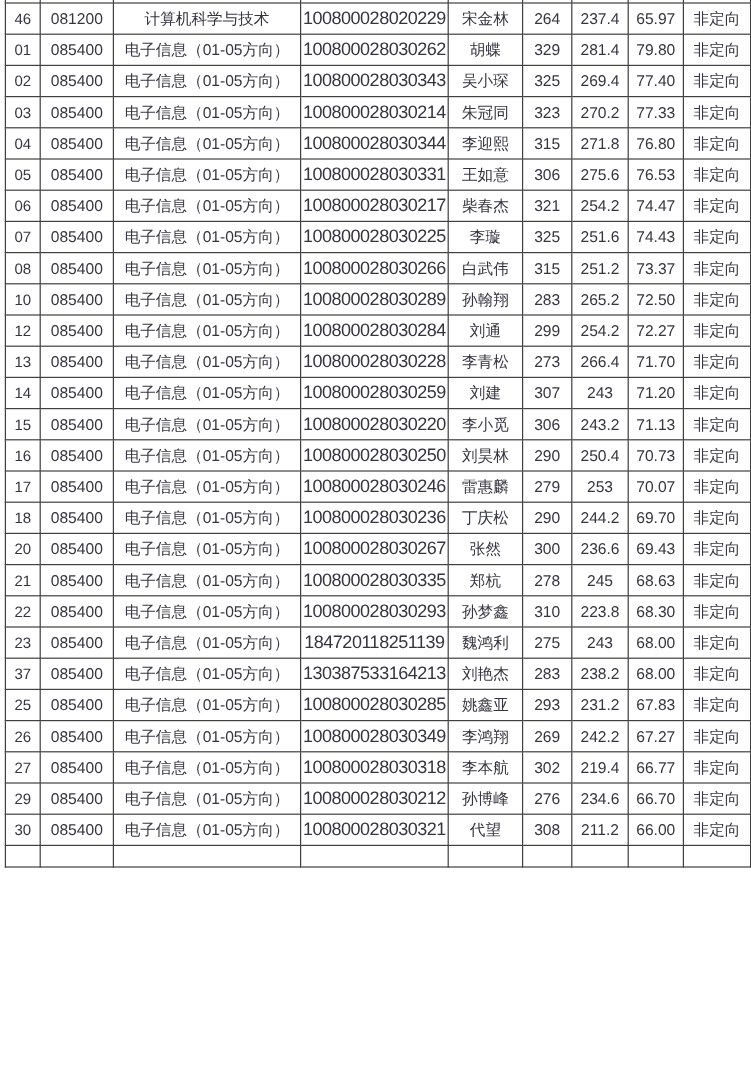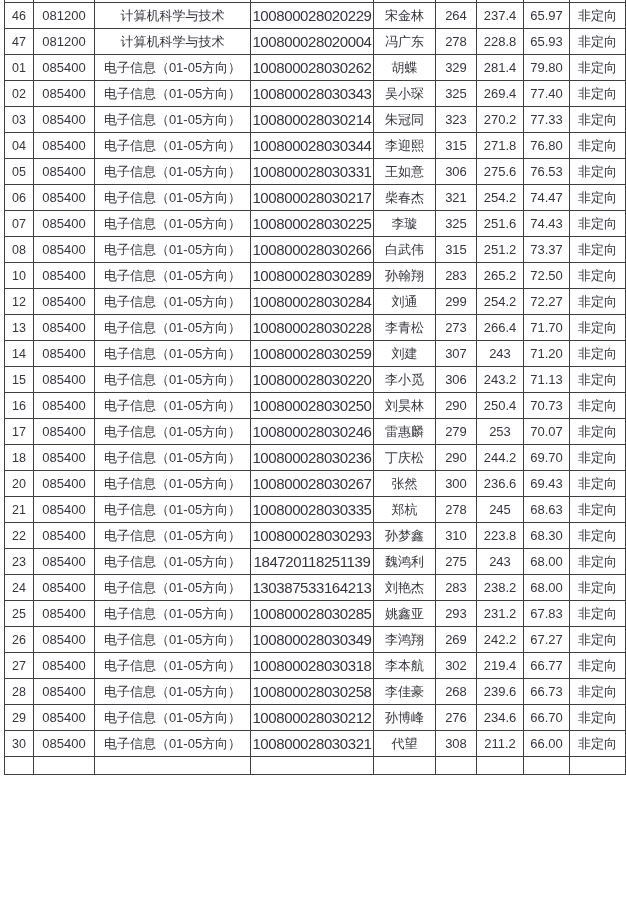--- a/index.html
+++ b/index.html
@@ -69,31 +69,20 @@
           <td>081200</td>
           <td>计算机科学与技术</td>
           <td>100800028020229</td>
           <td>宋金林</td>
           <td>264</td>
           <td>237.4</td>
           <td>65.97</td>
           <td>非定向</td>
         </tr>
         <tr class="data-row">
-          <td>47</td>
-          <td>081200</td>
-          <td>计算机科学与技术</td>
-          <td>100800028020004</td>
-          <td>冯广东</td>
-          <td>278</td>
-          <td>228.8</td>
-          <td>65.93</td>
-          <td>非定向</td>
-        </tr>
-        <tr class="data-row">
           <td>01</td>
           <td>085400</td>
           <td>电子信息（01-05方向）</td>
           <td>100800028030262</td>
           <td>胡蝶</td>
           <td>329</td>
           <td>281.4</td>
           <td>79.80</td>
           <td>非定向</td>
         </tr>
@@ -300,21 +289,21 @@
           <td>085400</td>
           <td>电子信息（01-05方向）</td>
           <td>184720118251139</td>
           <td>魏鸿利</td>
           <td>275</td>
           <td>243</td>
           <td>68.00</td>
           <td>非定向</td>
         </tr>
         <tr class="data-row">
-          <td>24</td>
+          <td>37</td>
           <td>085400</td>
           <td>电子信息（01-05方向）</td>
           <td>130387533164213</td>
           <td>刘艳杰</td>
           <td>283</td>
           <td>238.2</td>
           <td>68.00</td>
           <td>非定向</td>
         </tr>
         <tr class="data-row">
@@ -341,31 +330,20 @@
         </tr>
         <tr class="data-row">
           <td>27</td>
           <td>085400</td>
           <td>电子信息（01-05方向）</td>
           <td>100800028030318</td>
           <td>李本航</td>
           <td>302</td>
           <td>219.4</td>
           <td>66.77</td>
-          <td>非定向</td>
-        </tr>
-        <tr class="data-row">
-          <td>28</td>
-          <td>085400</td>
-          <td>电子信息（01-05方向）</td>
-          <td>100800028030258</td>
-          <td>李佳豪</td>
-          <td>268</td>
-          <td>239.6</td>
-          <td>66.73</td>
           <td>非定向</td>
         </tr>
         <tr class="data-row">
           <td>29</td>
           <td>085400</td>
           <td>电子信息（01-05方向）</td>
           <td>100800028030212</td>
           <td>孙博峰</td>
           <td>276</td>
           <td>234.6</td>

